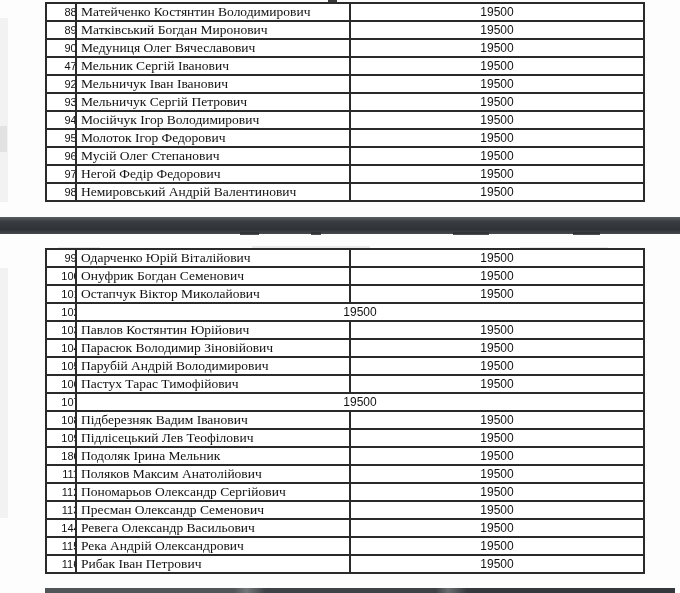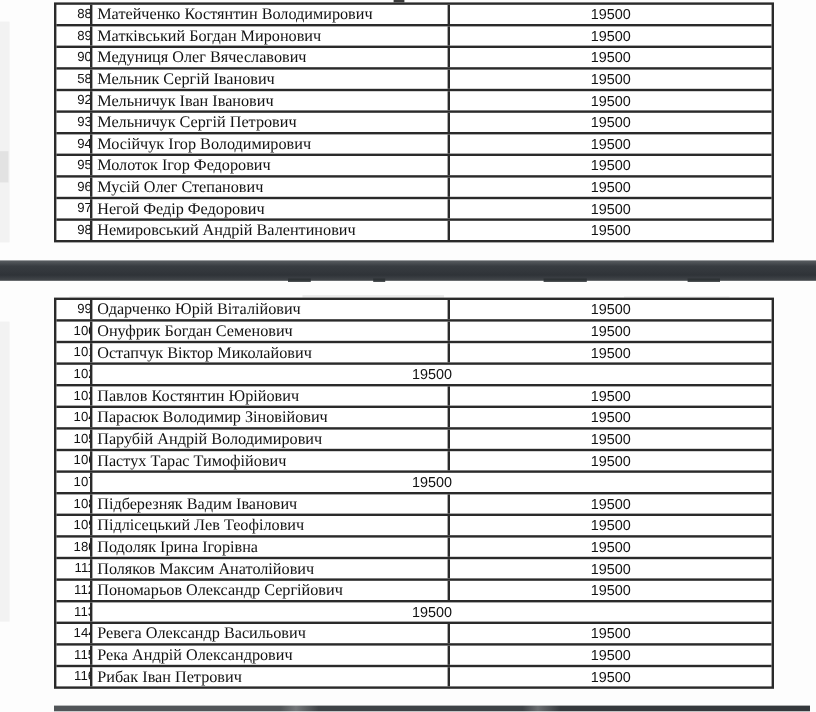--- a/index.html
+++ b/index.html
@@ -32,21 +32,21 @@
   .t-row + .t-row{border-top:2px solid var(--line)}
   .cell{display:flex;align-items:center;overflow:hidden;white-space:nowrap}
   .cell-num{
     width:30px;justify-content:center;
     border-right:2px solid var(--line);
     font-family:"Liberation Sans", sans-serif;
     font-size:11px;
     padding-left:19px;
   }
   .cell-name{
-    width:298px;padding-left:4px;
+    width:274px;padding-left:4px;
     border-right:2px solid var(--line);
     font-size:13.5px;
     text-align:right;
   }
   .cell-val{
     flex:1;justify-content:center;
     font-family:"Liberation Sans", sans-serif;
     font-size:12px;
   }
   .page-break-band{
@@ -84,21 +84,21 @@
     <div class="cell cell-val">19500</div>
   </div>
 
   <div class="t-row">
     <div class="cell cell-num">90</div>
     <div class="cell cell-name">Медуниця Олег Вячеславович</div>
     <div class="cell cell-val">19500</div>
   </div>
 
   <div class="t-row">
-    <div class="cell cell-num">58</div>
+    <div class="cell cell-num">47</div>
     <div class="cell cell-name">Мельник Сергій Іванович</div>
     <div class="cell cell-val">19500</div>
   </div>
 
   <div class="t-row">
     <div class="cell cell-num">92</div>
     <div class="cell cell-name">Мельничук Іван Іванович</div>
     <div class="cell cell-val">19500</div>
   </div>
 
@@ -208,38 +208,39 @@
   </div>
 
   <div class="t-row">
     <div class="cell cell-num">109</div>
     <div class="cell cell-name">Підлісецький Лев Теофілович</div>
     <div class="cell cell-val">19500</div>
   </div>
 
   <div class="t-row">
     <div class="cell cell-num">180</div>
-    <div class="cell cell-name">Подоляк Ірина Ігорівна</div>
+    <div class="cell cell-name">Подоляк Ірина Мельник</div>
     <div class="cell cell-val">19500</div>
   </div>
 
   <div class="t-row">
     <div class="cell cell-num">111</div>
     <div class="cell cell-name">Поляков Максим Анатолійович</div>
     <div class="cell cell-val">19500</div>
   </div>
 
   <div class="t-row">
     <div class="cell cell-num">112</div>
     <div class="cell cell-name">Пономарьов Олександр Сергійович</div>
     <div class="cell cell-val">19500</div>
   </div>
 
   <div class="t-row">
     <div class="cell cell-num">113</div>
+    <div class="cell cell-name">Пресман Олександр Семенович</div>
     <div class="cell cell-val">19500</div>
   </div>
 
   <div class="t-row">
     <div class="cell cell-num">144</div>
     <div class="cell cell-name">Ревега Олександр Васильович</div>
     <div class="cell cell-val">19500</div>
   </div>
 
   <div class="t-row">

